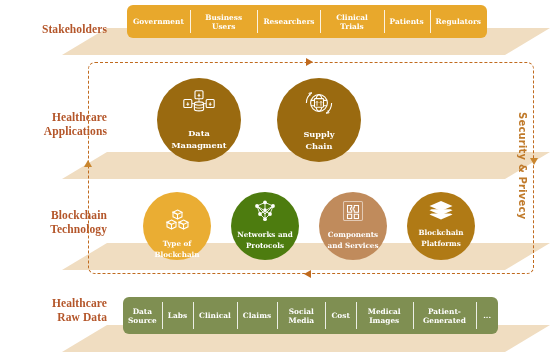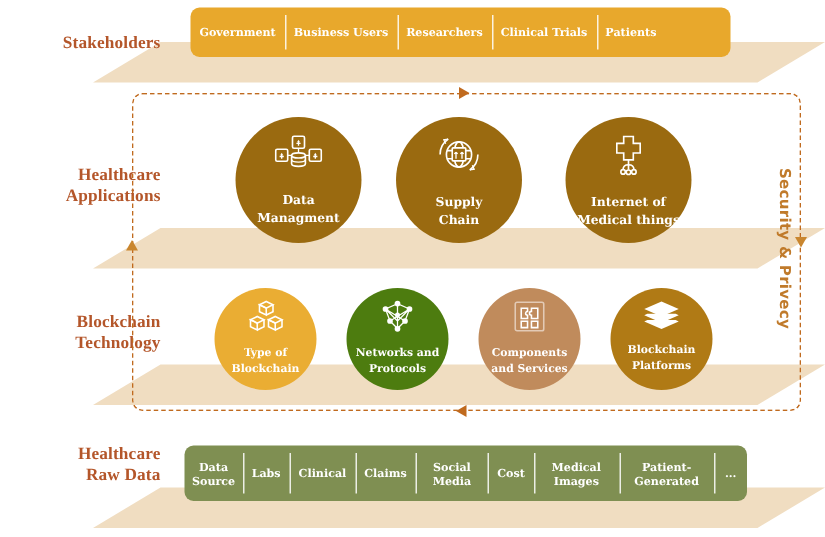--- a/index.html
+++ b/index.html
@@ -135,20 +135,21 @@
 Technology</div>
   <div class="row-label" style="left:11px;top:296px;width:96px;">Healthcare
 Raw Data</div>
 
   <div class="tagbar stake" style="left:127px;top:5px;width:360px;height:33px;">
     <div class="tag">Government</div>
     <div class="tag">Business Users</div>
     <div class="tag">Researchers</div>
     <div class="tag">Clinical Trials</div>
     <div class="tag">Patients</div>
+    <div class="tag">Regulators</div>
 
   </div>
 
   <div class="loop" style="left:88px;top:62px;width:446px;height:212px;"></div>
   <div class="arrow right" style="left:306px;top:57.5px;"></div>
   <div class="arrow left" style="left:304px;top:269.5px;"></div>
   <div class="vtext" style="left:517px;top:112px;">Security &amp; Privecy</div>
 
   <div class="arrow up" style="left:83.5px;top:160px;"></div>
   <div class="arrow down" style="left:529.5px;top:158px;"></div>
@@ -168,55 +169,41 @@
         <ellipse cx="16" cy="13.6" rx="4.6" ry="1.7"></ellipse>
         <path d="M11.4 13.6v5.6c0 .95 2.06 1.7 4.6 1.7s4.6-.75 4.6-1.7v-5.6"></path>
         <path d="M11.4 16.4c0 .95 2.06 1.7 4.6 1.7s4.6-.75 4.6-1.7" stroke-width="0.9"></path>
         <path d="M16 8.8v3M9 13.6h2.3M20.7 13.6H23" stroke-width="0.9"></path>
       </svg>
     </span>
     <span class="b-label">Data
 Managment</span>
   </div>
 
-  <div class="bubble" style="left:264px;top:78px;width:84px;height:84px;background:#9a6a10;">
+  <div class="bubble" style="left:277px;top:78px;width:84px;height:84px;background:#9a6a10;">
     <span class="b-icon">
       <svg width="30" height="28" viewBox="0 0 30 28" fill="none" stroke="#ffffff" stroke-width="1.1">
         <circle cx="15" cy="13" r="8.4"></circle>
         <ellipse cx="15" cy="13" rx="3.4" ry="8.4"></ellipse>
         <path d="M6.9 10.4h16.2M6.9 15.8h16.2"></path>
         <rect x="10.5" y="8.6" width="9" height="8.6" rx="0.6" fill="#9a6a10"></rect>
         <path d="M13 15.8v-4.4M13 11.4l-1.1 1.2M13 11.4l1.1 1.2" stroke-width="0.9"></path>
         <path d="M17 15.8v-4.4M17 11.4l-1.1 1.2M17 11.4l1.1 1.2" stroke-width="0.9"></path>
         <path d="M2.4 13a12.6 12.6 0 0 1 5.4-10.3" stroke-dasharray="0"></path>
         <path d="M27.6 13a12.6 12.6 0 0 1-5.4 10.3"></path>
         <path d="M7.8 2.7l-2.9.5 1.2 2.6" stroke-width="0.9"></path>
         <path d="M22.2 23.3l2.9-.5-1.2-2.6" stroke-width="0.9"></path>
       </svg>
     </span>
     <span class="b-label">Supply
 Chain</span>
   </div>
 
-  <div class="bubble" style="left:377px;top:78px;width:84px;height:84px;background:#9a6a10;">
-    <span class="b-icon">
-      <svg width="28" height="28" viewBox="0 0 28 28" fill="none" stroke="#ffffff" stroke-width="1.1">
-        <path d="M10.8 1h6.4v4.6h4.6v6.4h-4.6v4.6h-6.4v-4.6H6.2V5.6h4.6z"></path>
-        <path d="M14 16.6v3.2"></path>
-        <path d="M14 19.8c-2.6 0-3.6 1.4-3.6 3.2M14 19.8c2.6 0 3.6 1.4 3.6 3.2M14 19.8v3.4"></path>
-        <circle cx="10.4" cy="24.6" r="1.5"></circle>
-        <circle cx="14" cy="24.8" r="1.5"></circle>
-        <circle cx="17.6" cy="24.6" r="1.5"></circle>
-      </svg>
-    </span>
-    <span class="b-label">Internet of
-Medical things</span>
-  </div>
-
-  <div class="bubble small" style="left:143px;top:192px;width:68px;height:68px;background:#eaad33;">
+
+  <div class="bubble small" style="left:143px;top:192px;width:68px;height:68px;background:#eaad33;justify-content:flex-end;">
     <span class="b-icon">
       <svg width="25" height="22" viewBox="0 0 25 22" fill="none" stroke="#ffffff" stroke-width="1.05">
         <path d="M12.5 1L17 3.2 12.5 5.4 8 3.2z"></path>
         <path d="M8 3.2v4.6l4.5 2.2V5.4z"></path>
         <path d="M17 3.2v4.6l-4.5 2.2"></path>
         <path d="M6.5 11L11 13.2 6.5 15.4 2 13.2z"></path>
         <path d="M2 13.2v4.6l4.5 2.2v-4.6z"></path>
         <path d="M11 13.2v4.6l-4.5 2.2"></path>
         <path d="M18.5 11L23 13.2 18.5 15.4 14 13.2z"></path>
         <path d="M14 13.2v4.6l4.5 2.2v-4.6z"></path>

